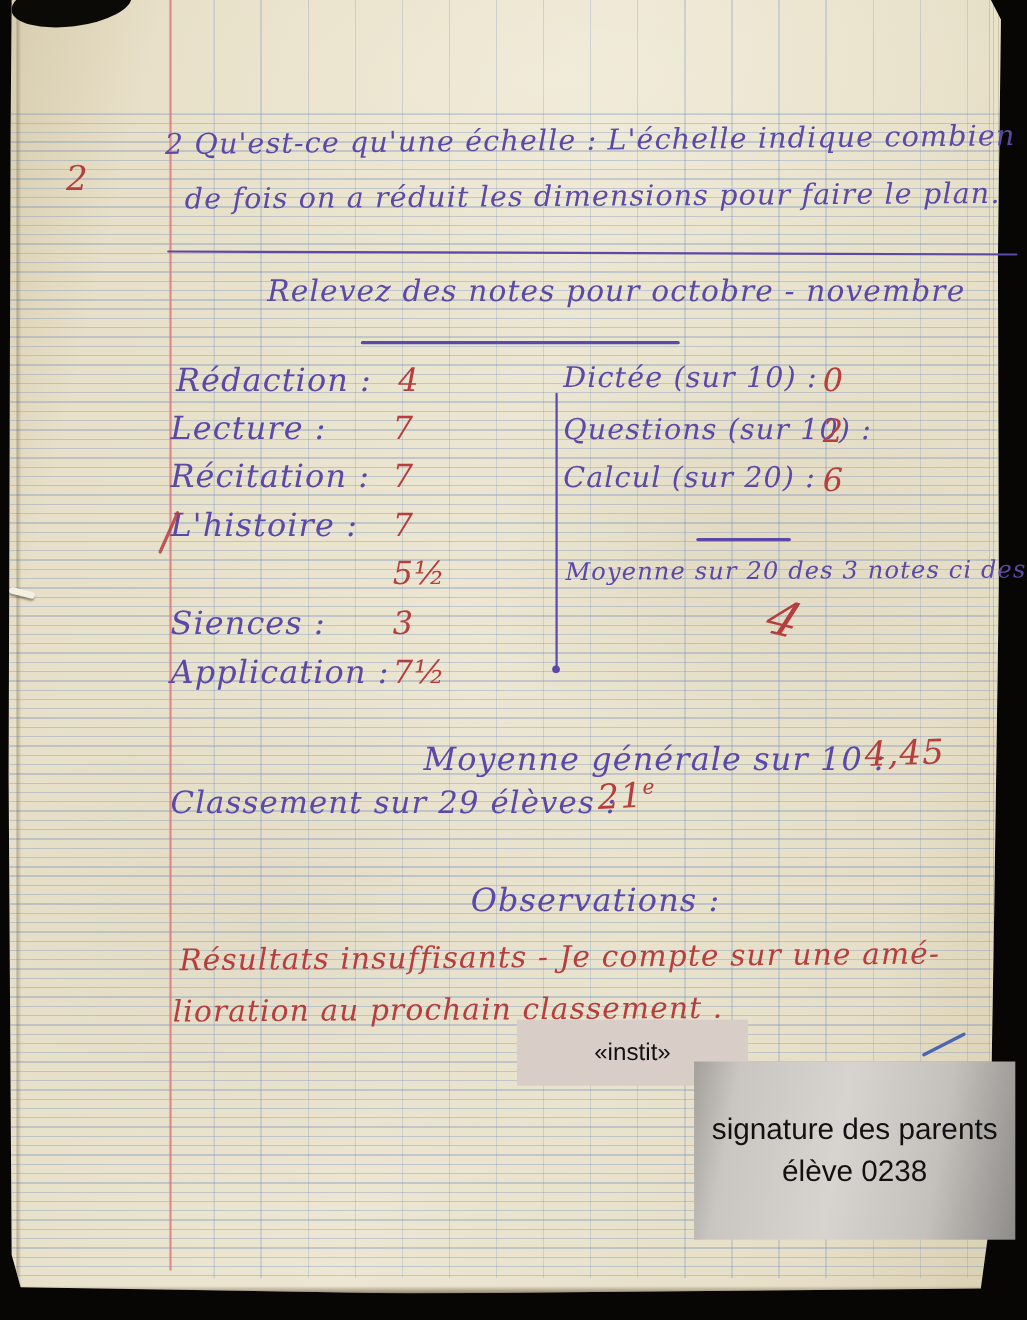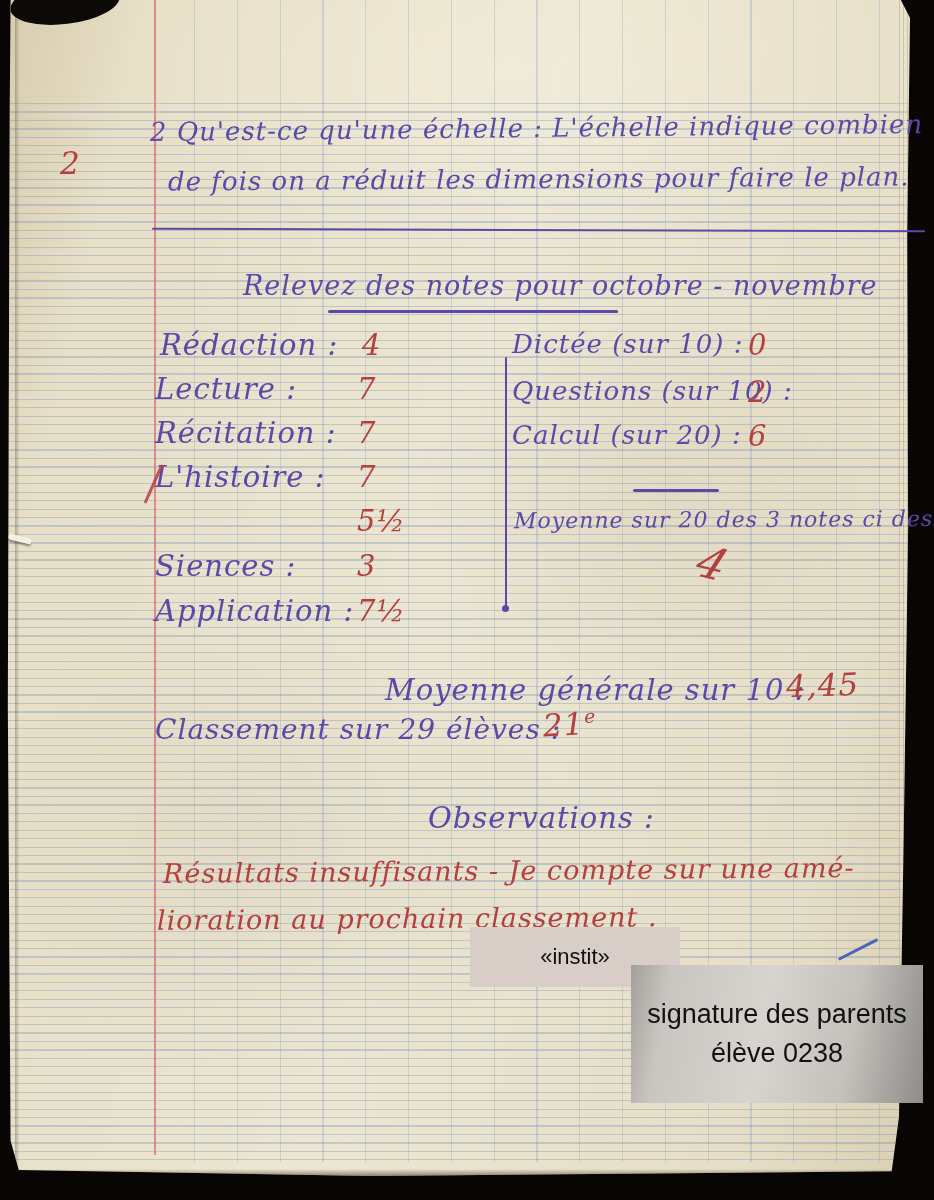--- a/index.html
+++ b/index.html
@@ -69,21 +69,21 @@
   
   .stamp{
     position:absolute;display:flex;align-items:center;justify-content:center;
     font-family:"Liberation Sans",sans-serif;color:#111;text-align:center;margin-left:18px;
   }
   .stamp-instit{
     left:452px;top:927px;width:210px;height:60px;font-size:22px;
     background:#d8cec7;
   }
   .stamp-signature{
-    left:613px;top:965px;width:292px;height:138px;font-size:27px;line-height:1.45;
+    left:613px;top:965px;width:292px;height:162px;font-size:27px;line-height:1.45;
     background:linear-gradient(100deg,#a3a09b 0%,#c9c6c1 13%,#d7d4cf 45%,#c4c1bc 74%,#8e8c89 100%);
   }
   .pen-stroke{
     position:absolute;left:836px;top:948px;width:44px;height:2.5px;
     background:#4a66b4;transform:rotate(-27deg);border-radius:2px;
   }
   .corr-slash{
     position:absolute;left:152px;top:463px;width:3px;height:42px;
     background:#b53e3e;transform:rotate(24deg);border-radius:2px;opacity:.85;
   }
@@ -104,21 +104,21 @@
 
 <div class="content">
 
   <div class="hw red" style="left:60px;top:146px;font-size:31px;">2</div>
 
   <div class="hw" style="left:150px;top:114px;font-size:26px;transform:rotate(-0.6deg);">2 Qu'est-ce qu'une échelle : L'échelle indique combien</div>
   <div class="hw" style="left:168px;top:165px;font-size:26px;transform:rotate(-0.4deg);">de fois on a réduit les dimensions pour faire le plan.</div>
 
   <div class="ink-line" style="left:152px;top:229px;width:773px;height:2px;transform:rotate(0.2deg);"></div>
 
-  <div class="hw" style="left:243px;top:251px;font-size:27px;margin-top:20px;">Relevez des notes pour octobre - novembre</div>
+  <div class="hw" style="left:243px;top:251px;font-size:27px;">Relevez des notes pour octobre - novembre</div>
   <div class="ink-line" style="left:328px;top:310px;width:290px;height:2.5px;"></div>
 
   <div class="grade-row gl" style="left:160px;top:330px;">
     <span class="hw glabel">Rédaction :</span>
     <span class="hw gvalue red">4</span>
   </div>
   <div class="grade-row gl" style="left:155px;top:374px;">
     <span class="hw glabel">Lecture :</span>
     <span class="hw gvalue red">7</span>
   </div>

